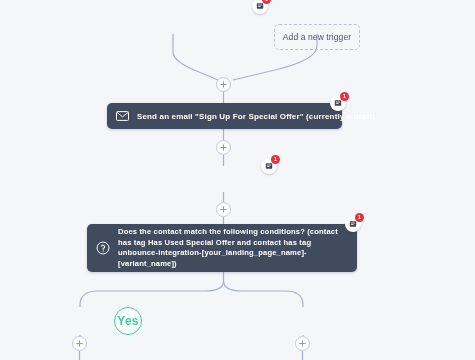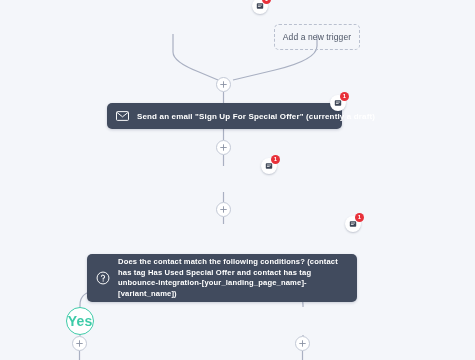--- a/index.html
+++ b/index.html
@@ -93,21 +93,20 @@
     left: 176px; top: 166px;
     width: 97px; height: 26px;
     padding: 0 8px;
   }
   
   #node-condition {
     left: 87px; top: 224px;
     width: 270px; height: 48px;
     padding: 0 9px;
     align-items: center;
-    margin-top: 30px;
   }
   #node-condition .node-label {
     font-size: 7.6px;
     line-height: 10.5px;
   }
 
   
   .node-icon {
     flex: 0 0 auto;
     display: flex;
@@ -176,23 +175,24 @@
   
   .branch-node {
     position: absolute;
     width: 28px; height: 28px;
     border-radius: 50%;
     background: #ffffff;
     box-sizing: border-box;
     display: flex;
     align-items: center;
     justify-content: center;
-    font-size: 14px;
+    font-size: 12px;
     font-weight: bold;
     letter-spacing: .2px;
+    margin-left: 48px;
   }
   #branch-yes {
     left: 66px; top: 307px;
     border: 1.6px solid #3ecba8;
     color: #3ecba8;
   }
   #branch-no {
     left: 289px; top: 307px;
     border: 1.6px solid #f55a70;
     color: #f55a70;

